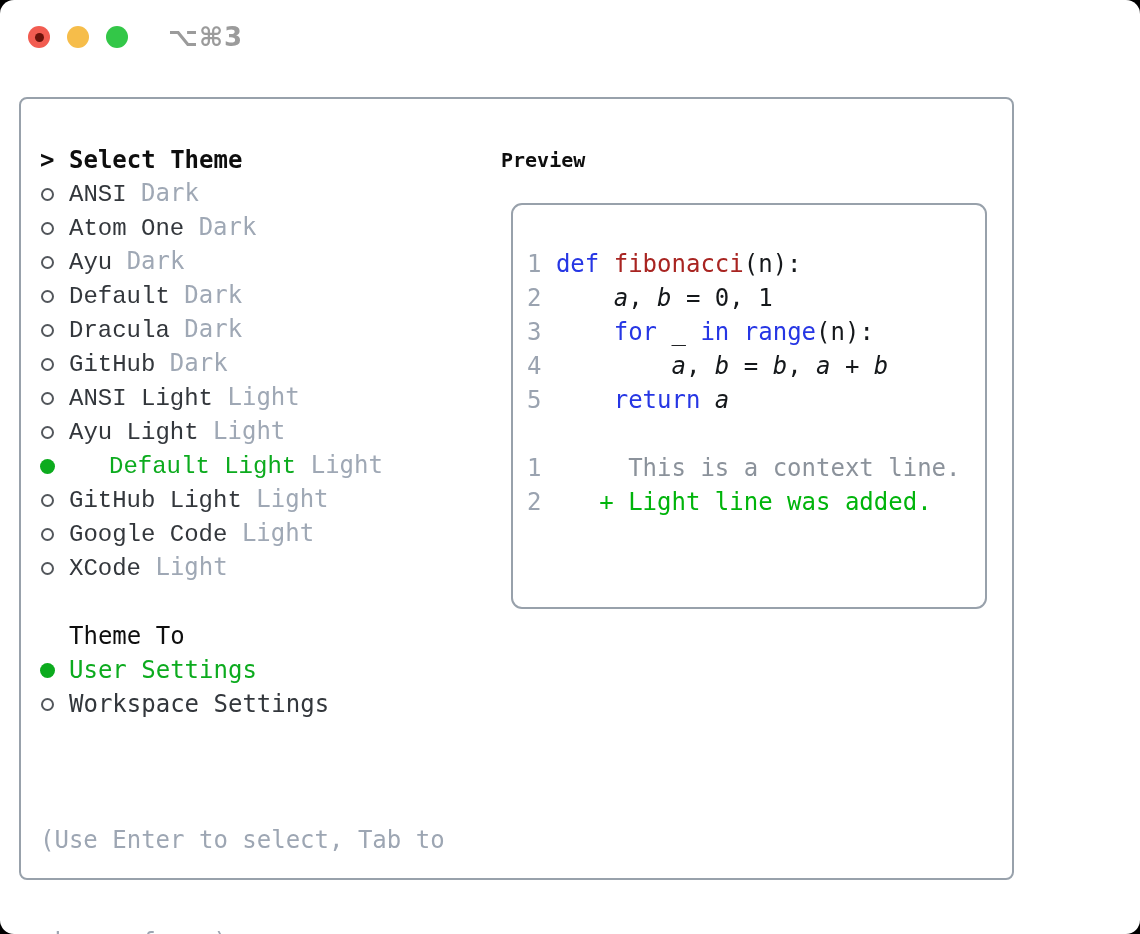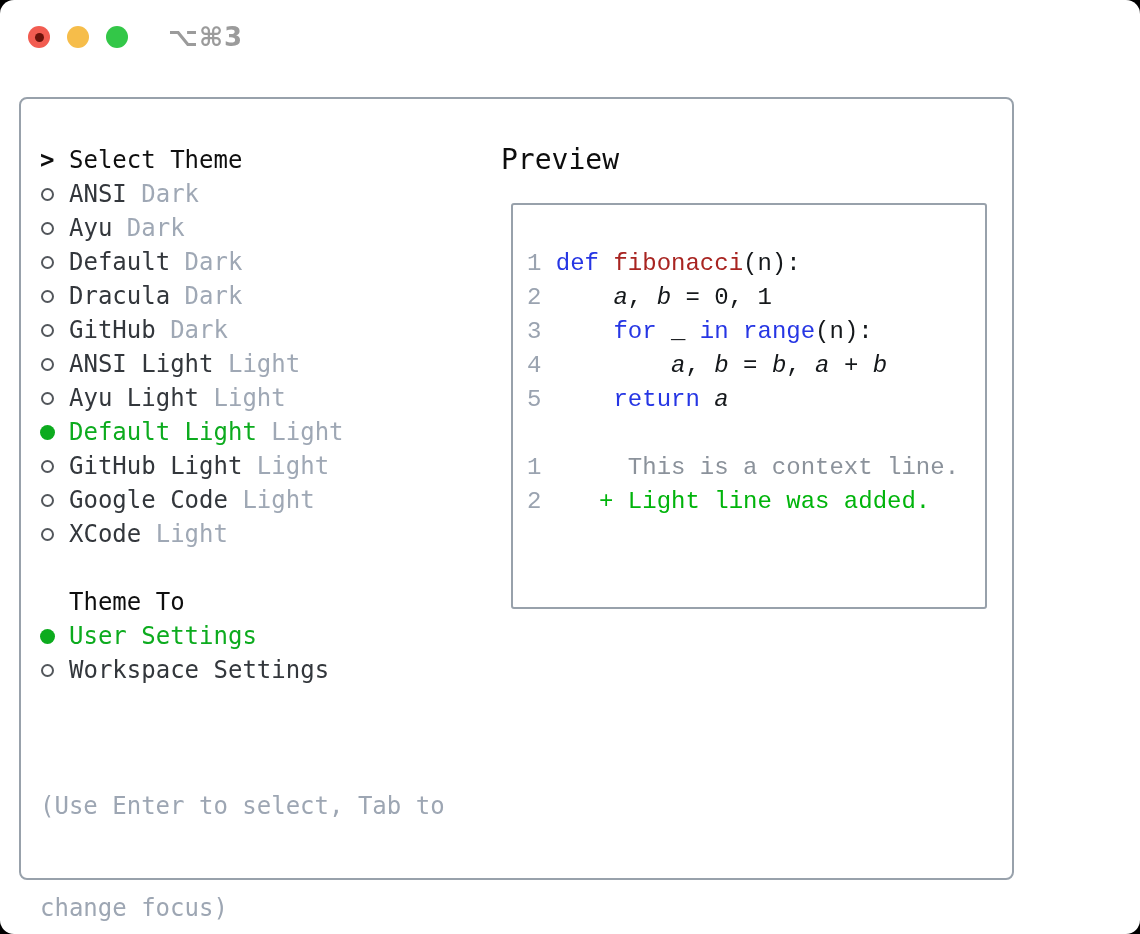--- a/index.html
+++ b/index.html
@@ -22,35 +22,35 @@
     border:2px solid var(--c-border);border-radius:8px;background:#fff;}
 
   
   .left{position:absolute;left:19px;top:44px;}
   .row{display:flex;align-items:center;height:34px;font-size:24px;line-height:34px;}
   .marker{flex:none;width:29px;display:flex;align-items:center;}
   .prompt{font-weight:bold;color:var(--c-head);font-size:24px;}
   .circle{width:13px;height:13px;box-sizing:border-box;border:2px solid var(--c-outline);border-radius:50%;margin-left:1px;}
   .circle.sel{width:15px;height:15px;border:none;background:var(--c-accent);margin-left:0;}
   .label{white-space:pre;color:var(--c-text);}
-  .label.bold{font-weight:normal;color:var(--c-head);}
-  .name{color:var(--c-text);white-space:pre;}
-  .name.sel{color:var(--c-accent);}
+  .label.bold{font-weight:bold;color:var(--c-head);}
+  .name{color:var(--c-text);white-space:pre;font-family:Liberation Mono, monospace;}
+  .name.sel{color:var(--c-accent);margin-left:40px;}
   .variant{color:var(--c-muted);white-space:pre;text-align:right;}
   .applyto{color:var(--c-head);}
   .opt-label.sel{color:var(--c-accent);}
   .spacer{height:34px;}
   .hint{color:var(--c-hint);font-size:24px;line-height:34px;white-space:pre;}
 
   
   .preview-title{position:absolute;left:480px;top:44px;height:34px;line-height:34px;
-    font-size:28px;font-weight:normal;color:var(--c-head);white-space:pre;}
+    font-size:20px;font-weight:bold;color:var(--c-head);white-space:pre;}
   .preview-box{position:absolute;left:490px;top:104px;width:476px;height:406px;box-sizing:border-box;
-    border:2px solid var(--c-border);border-radius:3px;background:#fff;
-    padding:42px 13px 0 14px;overflow:hidden;font-family:Liberation Mono, monospace;}
+    border:2px solid var(--c-border);border-radius:11px;background:#fff;
+    padding:42px 13px 0 14px;overflow:hidden;}
   .pline{height:34px;line-height:34px;font-size:24px;white-space:pre;color:var(--c-code);}
   .lineno{color:var(--c-lineno);}
   .seg-p{color:var(--c-code);}
   .seg-k{color:var(--c-kw);}
   .seg-f{color:var(--c-fn);}
   .seg-v{color:var(--c-code);font-style:italic;}
   .seg-c{color:var(--c-ctx);margin-top:26px;}
   .seg-d{color:var(--c-del);}
   .seg-a{color:var(--c-add);}
 </style>
@@ -74,20 +74,26 @@
         <span class="marker prompt">&gt;</span>
         <span class="label bold">Select Theme</span>
       </div>
 
       <div id="theme-list">
           <div class="row">
             <span class="marker">
               <span class="circle"></span>
             </span>
             <span class="label"><span class="name">ANSI</span><span class="variant"> Dark</span></span>
+          </div>
+          <div class="row">
+            <span class="marker">
+              <span class="circle"></span>
+            </span>
+            <span class="label"><span class="name">Atom One</span><span class="variant"> Dark</span></span>
           </div>
           <div class="row">
             <span class="marker">
               <span class="circle"></span>
             </span>
             <span class="label"><span class="name">Ayu</span><span class="variant"> Dark</span></span>
           </div>
           <div class="row">
             <span class="marker">
               <span class="circle"></span>

